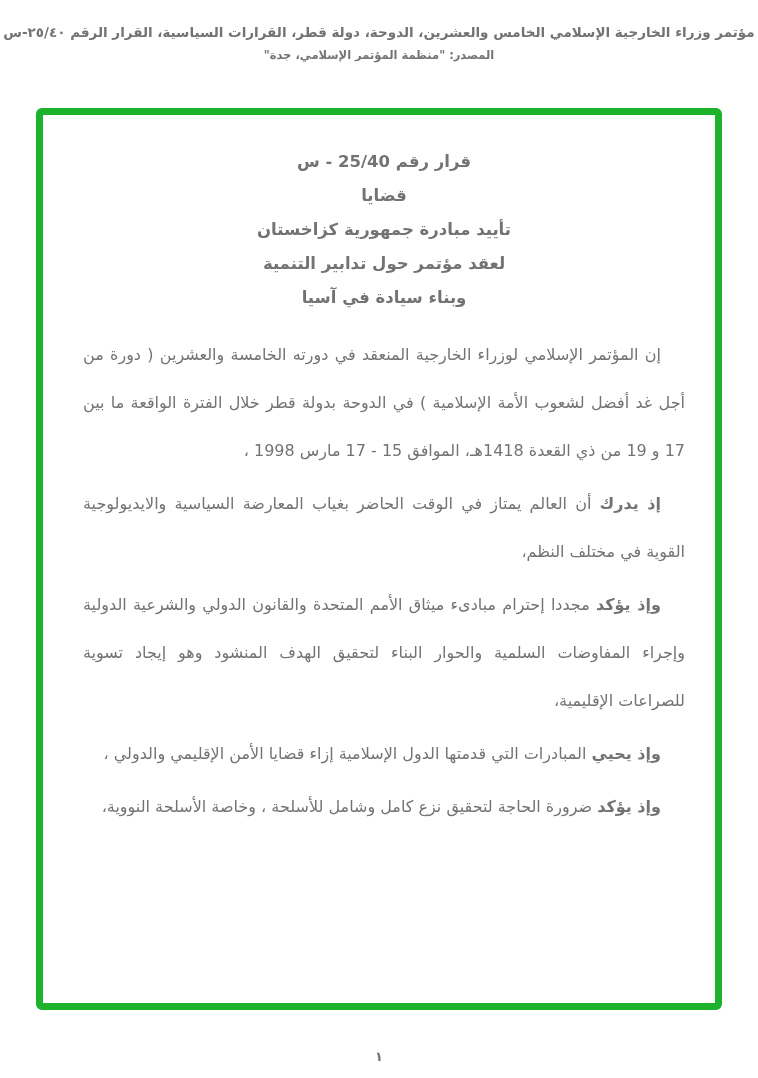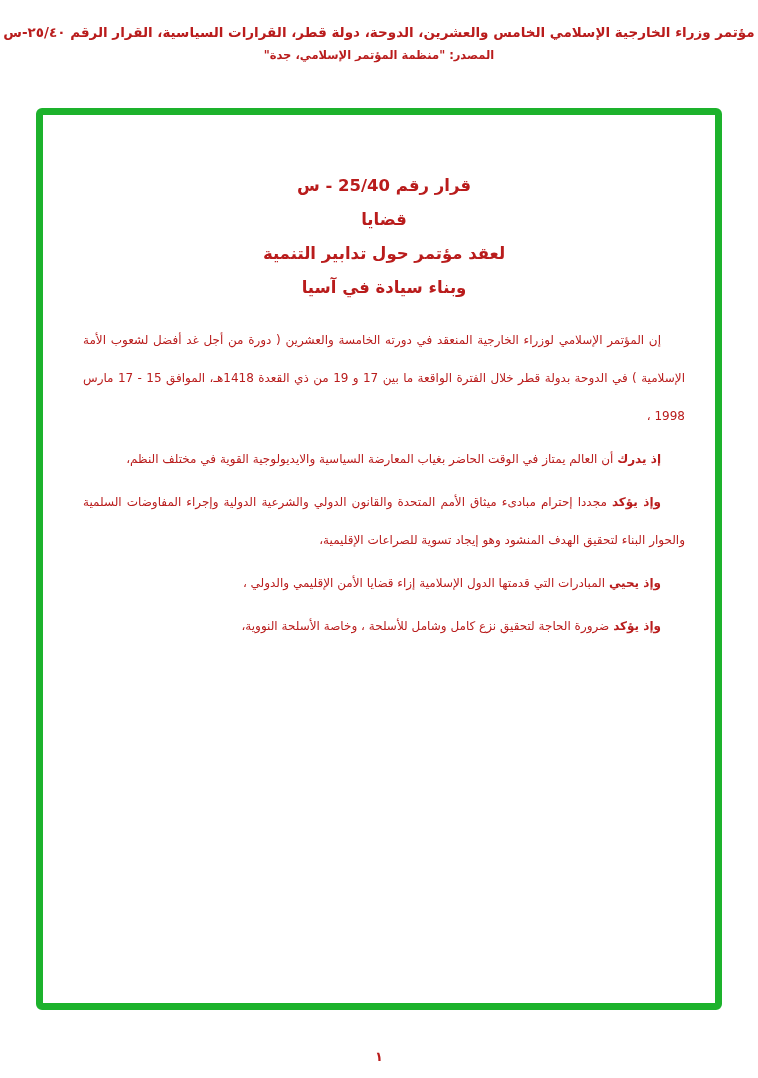--- a/index.html
+++ b/index.html
@@ -3,21 +3,21 @@
 <meta charset="utf-8">
 <style>
   * { margin: 0; padding: 0; box-sizing: border-box; }
   html, body { background: #ffffff; }
   .page {
     position: relative;
     width: 758px;
     height: 1078px;
     background: #ffffff;
     font-family: "DejaVu Sans", sans-serif;
-    color: #b91c1c;
+    color: #737373;
     direction: rtl;
     overflow: hidden;
     padding-left: 12px;
   }
   .source-header {
     position: absolute;
     top: 24px;
     left: 0;
     right: 0;
     text-align: center;
@@ -44,27 +44,26 @@
     background: #ffffff;
     padding: 30px 30px 0 40px;
   }
   .resolution-title {
     text-align: center;
     font-weight: bold;
     font-size: 16.5px;
     line-height: 34px;
     margin-bottom: 16px;
     direction: rtl;
-    margin-top: 24px;
   }
   .resolution-body {
     direction: rtl;
     text-align: justify;
-    font-size: 12px;
-    line-height: 38px;
+    font-size: 16px;
+    line-height: 48px;
   }
   .clause-paragraph {
     margin: 0 0 5px 0;
     text-indent: 24px;
   }
   .clause-lead {
     font-weight: bold;
   }
   .page-number {
     position: absolute;
@@ -84,20 +83,21 @@
   <div class="source-header">
     <div class="source-line-1">مؤتمر وزراء الخارجية الإسلامي الخامس والعشرين، الدوحة، دولة قطر، القرارات السياسية، القرار الرقم ٢٥/٤٠-س</div>
     <div class="source-line-2">المصدر:  "منظمة المؤتمر الإسلامي، جدة"</div>
   </div>
 
   <div class="document-frame" style="border-color: rgb(29, 178, 44);">
 
     <div class="resolution-title">
       <div>قرار رقم 25/40 - س</div>
       <div>قضايا</div>
+      <div>تأييد مبادرة جمهورية كزاخستان</div>
       <div>لعقد مؤتمر حول تدابير التنمية</div>
       <div>وبناء سيادة في آسيا</div>
     </div>
 
     <div class="resolution-body">
       <p class="clause-paragraph"><span class="clause-lead"></span> <span>إن المؤتمر الإسلامي لوزراء الخارجية المنعقد في دورته الخامسة والعشرين ( دورة من أجل غد أفضل لشعوب الأمة الإسلامية ) في  الدوحة بدولة قطر خلال الفترة الواقعة ما بين  17 و 19 من ذي القعدة 1418هـ، الموافق 15 - 17 مارس 1998 ،</span></p>
 
       <p class="clause-paragraph"><span class="clause-lead">إذ يدرك</span> <span>أن العالم يمتاز في الوقت الحاضر بغياب المعارضة السياسية والايديولوجية القوية في مختلف النظم،</span></p>
 
 

